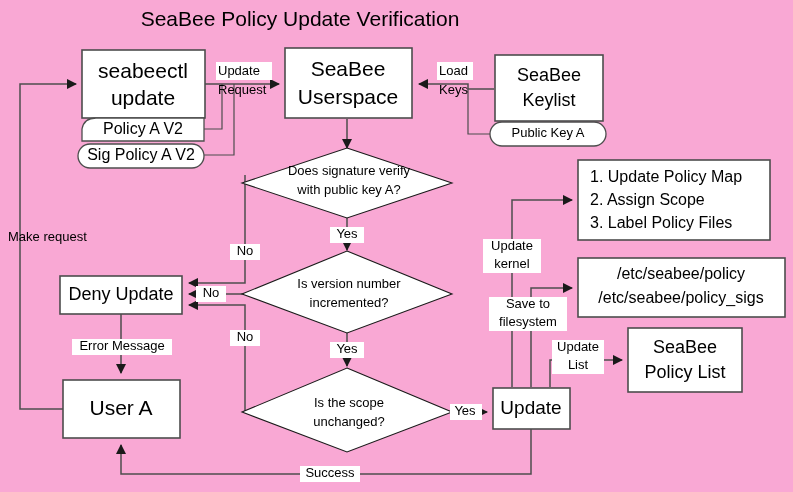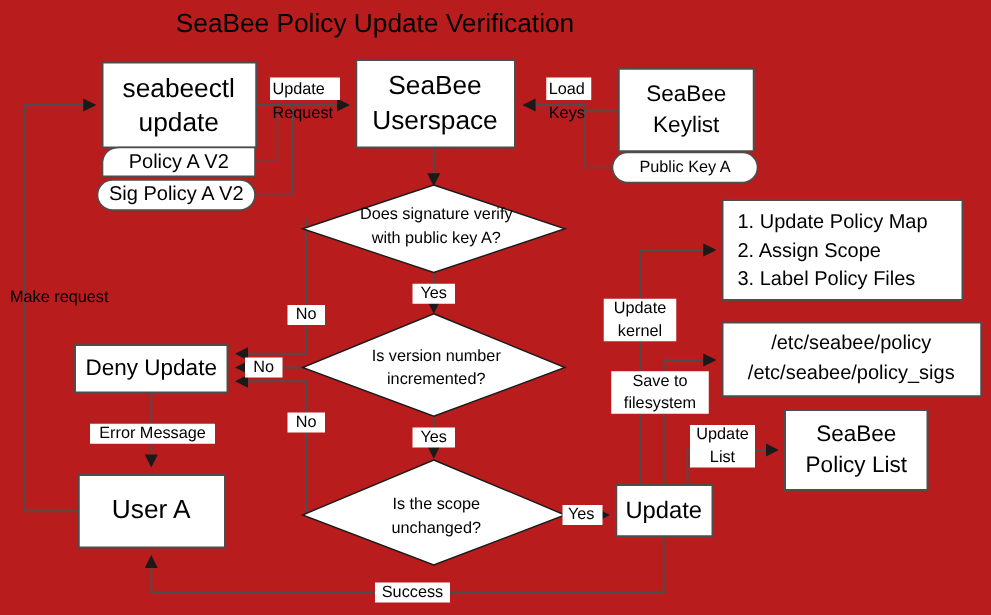--- a/index.html
+++ b/index.html
@@ -4,21 +4,21 @@
 <style>
   html, body {
     margin: 0;
     padding: 0;
     background: #ffffff;
   }
   #diagram-root {
     position: relative;
     width: 793px;
     height: 492px;
-    background: #b91c1c;
+    background: #f9a8d4;
     font-family: "Liberation Sans", sans-serif;
     overflow: hidden;
   }
   svg#flow {
     position: absolute;
     top: 0;
     left: 0;
     width: 793px;
     height: 492px;
   }

